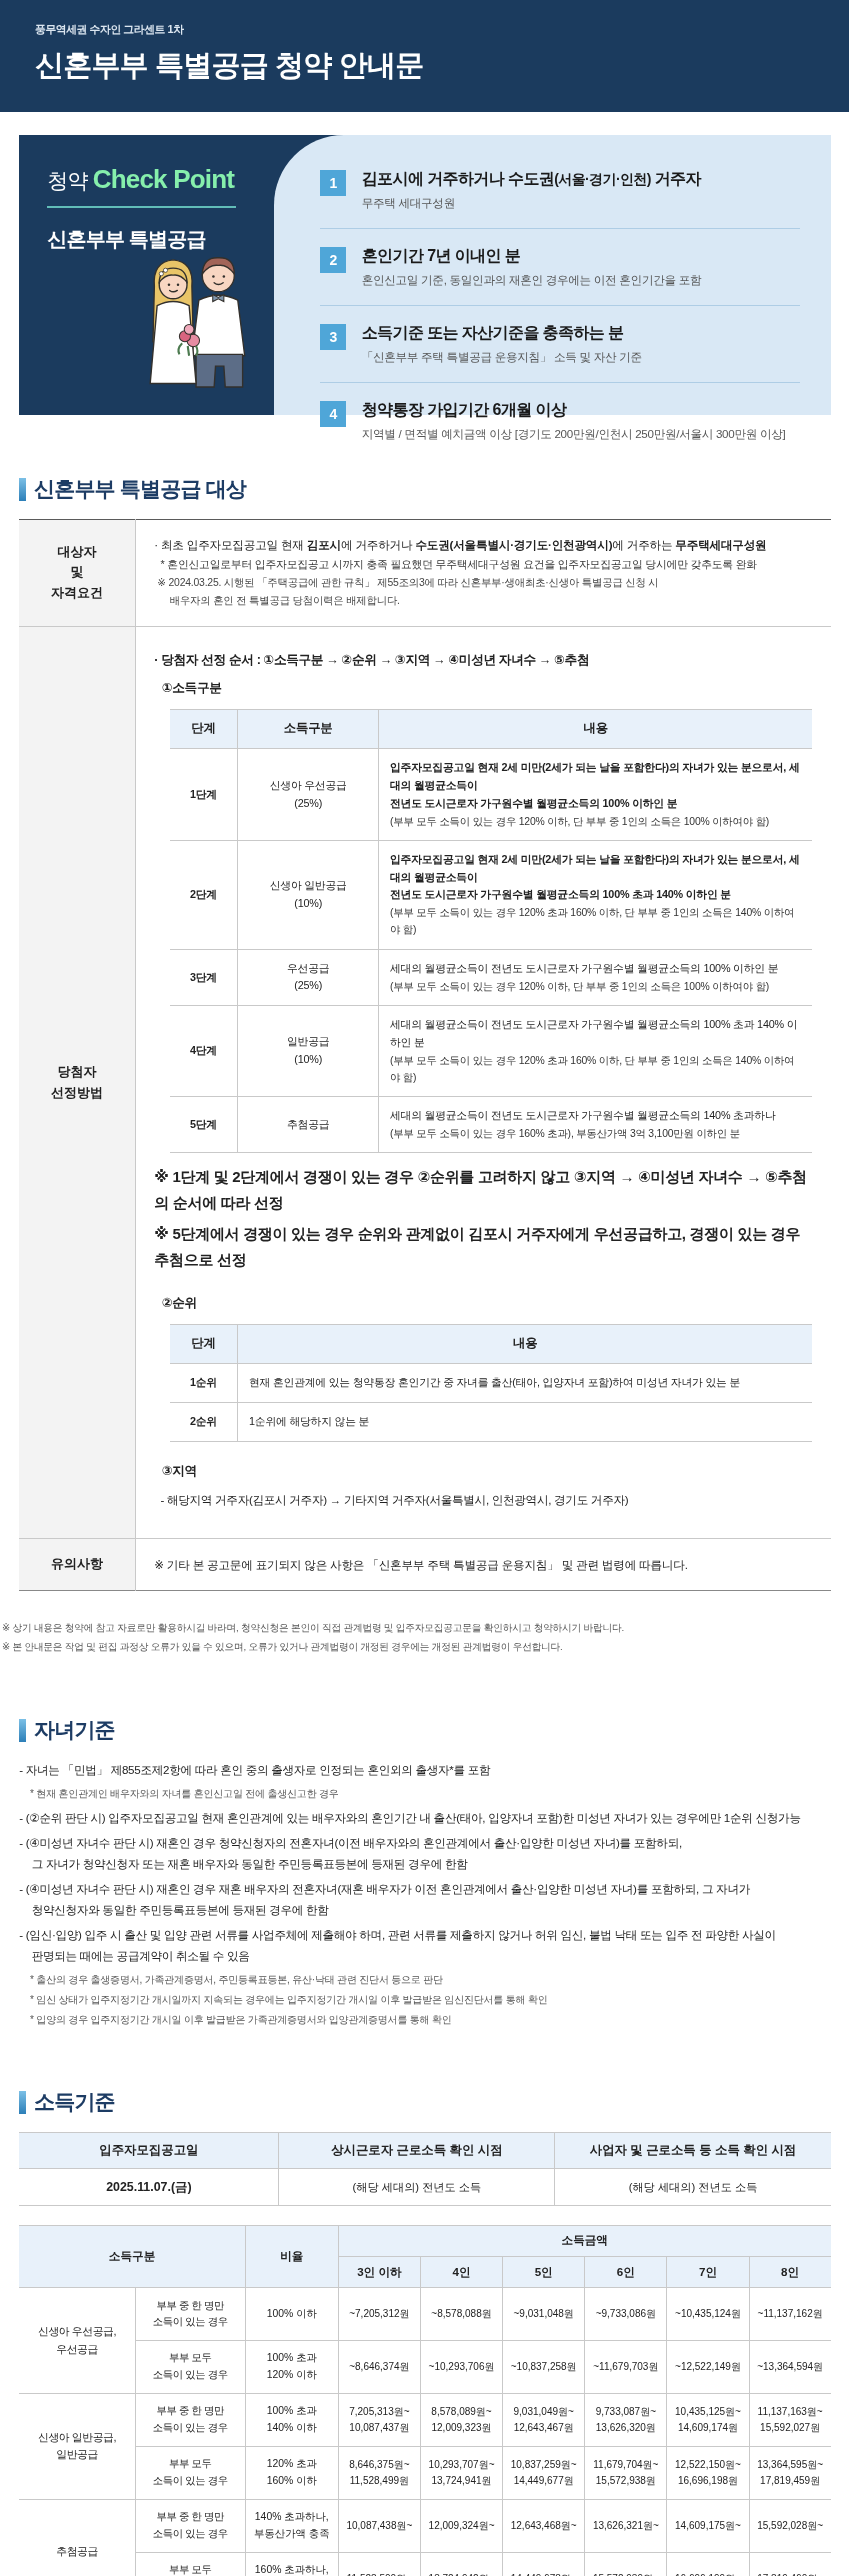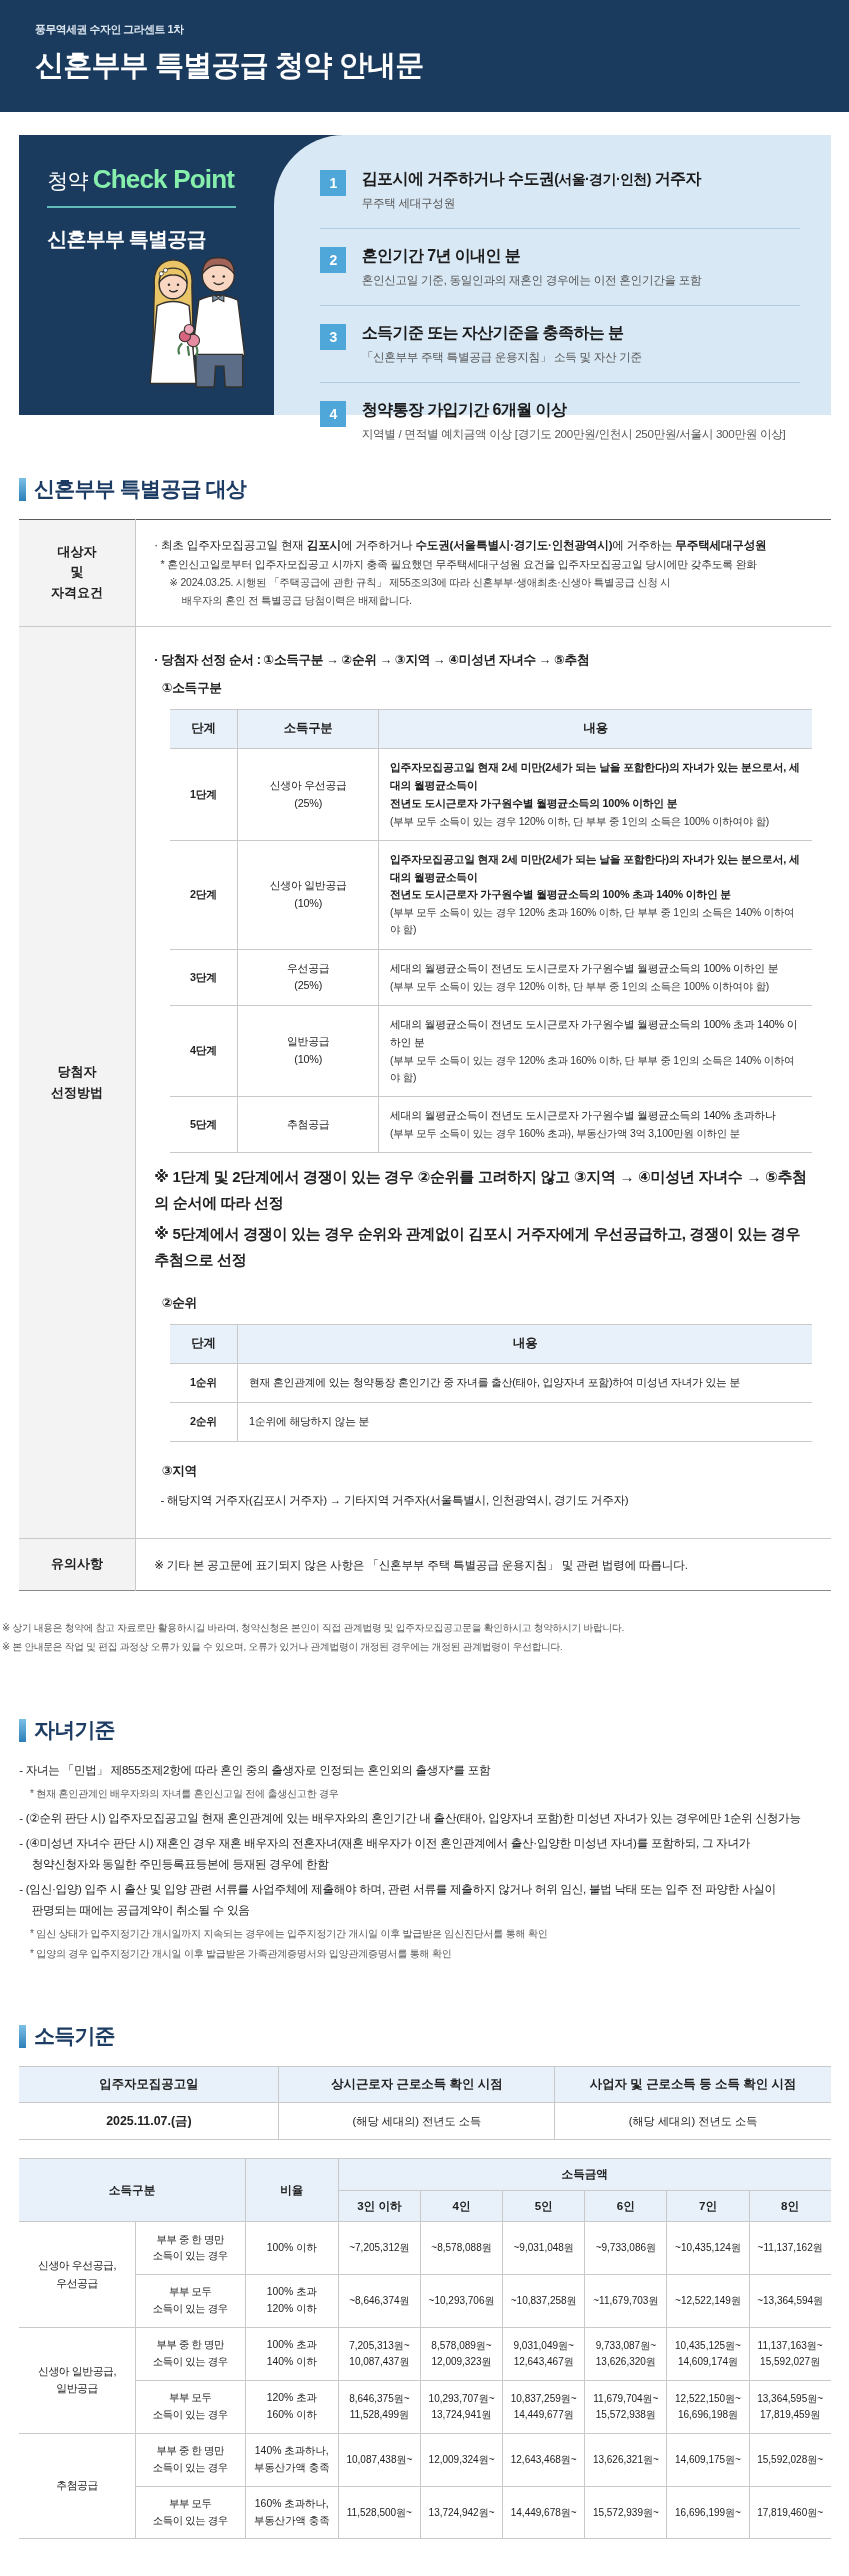--- a/index.html
+++ b/index.html
@@ -192,21 +192,21 @@
 
   <table class="spec-table">
     <tbody>
       <tr>
         <td class="spec-label pre">대상자
 및
 자격요건</td>
         <td class="spec-content">
           <div><span>· 최초 입주자모집공고일 현재 </span><b>김포시</b><span>에 거주하거나 </span><b>수도권(서울특별시·경기도·인천광역시)</b><span>에 거주하는 </span><b>무주택세대구성원</b></div>
           <div class="note-star" style="margin-left:6.2px;">* 혼인신고일로부터 입주자모집공고 시까지 충족 필요했던 무주택세대구성원 요건을 입주자모집공고일 당시에만 갖추도록 완화</div>
-          <div class="note-ref hang" style="margin-left:15px;">※ 2024.03.25. 시행된 「주택공급에 관한 규칙」 제55조의3에 따라 신혼부부·생애최초·신생아 특별공급 신청 시
+          <div class="note-ref hang" style="margin-left:3px;">※ 2024.03.25. 시행된 「주택공급에 관한 규칙」 제55조의3에 따라 신혼부부·생애최초·신생아 특별공급 신청 시
 배우자의 혼인 전 특별공급 당첨이력은 배제합니다.</div>
         </td>
       </tr>
       <tr>
         <td class="spec-label pre">당첨자
 선정방법</td>
         <td class="spec-content" style="padding:21.6px 18.5px;">
           <div class="order-line">· 당첨자 선정 순서 : ①소득구분 → ②순위 → ③지역 → ④미성년 자녀수 → ⑤추첨</div>
           <div class="sub-num-title" style="margin-top:6.2px; margin-left:7.7px;">①소득구분</div>
 
@@ -311,24 +311,27 @@
 <div class="content">
 
   <div class="section-title">
     <div class="section-bar"></div>
     <h2>자녀기준</h2>
   </div>
   <div class="kid-lines">
     <div class="n hang">- 자녀는 「민법」 제855조제2항에 따라 혼인 중의 출생자로 인정되는 혼인외의 출생자*를 포함</div>
     <div class="s hang">* 현재 혼인관계인 배우자와의 자녀를 혼인신고일 전에 출생신고한 경우</div>
     <div class="n hang">- (②순위 판단 시) 입주자모집공고일 현재 혼인관계에 있는 배우자와의 혼인기간 내 출산(태아, 입양자녀 포함)한 미성년 자녀가 있는 경우에만 1순위 신청가능</div>
+    <div class="n hang">- (④미성년 자녀수 판단 시) 재혼인 경우 청약신청자의 전혼자녀(이전 배우자와의 혼인관계에서 출산·입양한 미성년 자녀)를 포함하되,
+그 자녀가 청약신청자 또는 재혼 배우자와 동일한 주민등록표등본에 등재된 경우에 한함</div>
     <div class="n hang">- (④미성년 자녀수 판단 시) 재혼인 경우 재혼 배우자의 전혼자녀(재혼 배우자가 이전 혼인관계에서 출산·입양한 미성년 자녀)를 포함하되, 그 자녀가
 청약신청자와 동일한 주민등록표등본에 등재된 경우에 한함</div>
     <div class="n hang">- (임신·입양) 입주 시 출산 및 입양 관련 서류를 사업주체에 제출해야 하며, 관련 서류를 제출하지 않거나 허위 임신, 불법 낙태 또는 입주 전 파양한 사실이
 판명되는 때에는 공급계약이 취소될 수 있음</div>
+    <div class="s hang">* 출산의 경우 출생증명서, 가족관계증명서, 주민등록표등본, 유산·낙태 관련 진단서 등으로 판단</div>
     <div class="s hang">* 임신 상태가 입주지정기간 개시일까지 지속되는 경우에는 입주지정기간 개시일 이후 발급받은 임신진단서를 통해 확인</div>
     <div class="s hang">* 입양의 경우 입주지정기간 개시일 이후 발급받은 가족관계증명서와 입양관계증명서를 통해 확인</div>
   </div>
 
   <div class="section-title">
     <div class="section-bar"></div>
     <h2>소득기준</h2>
   </div>
 
   <table class="sched-table">

